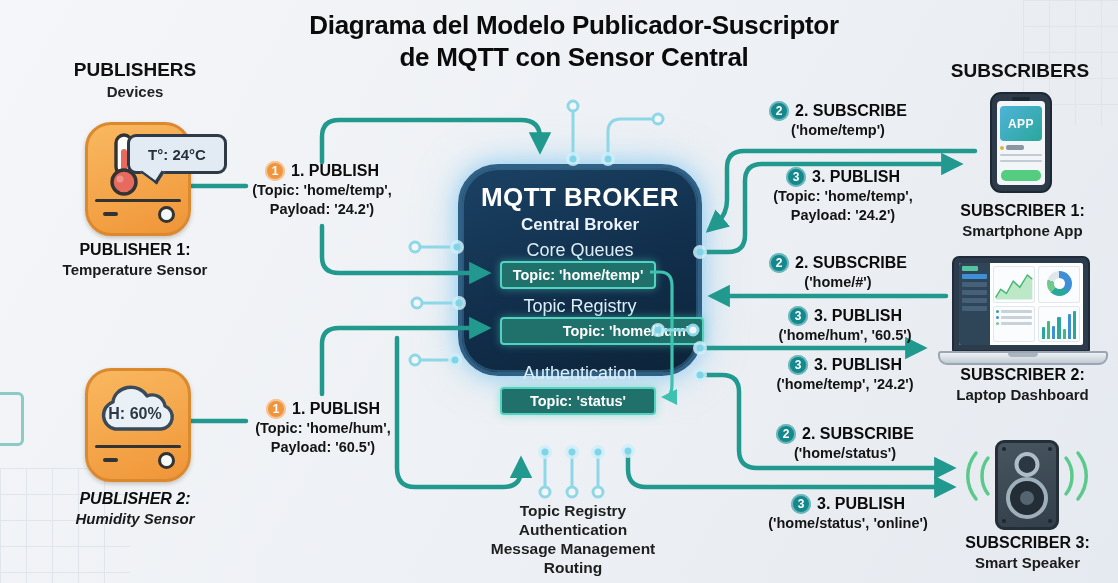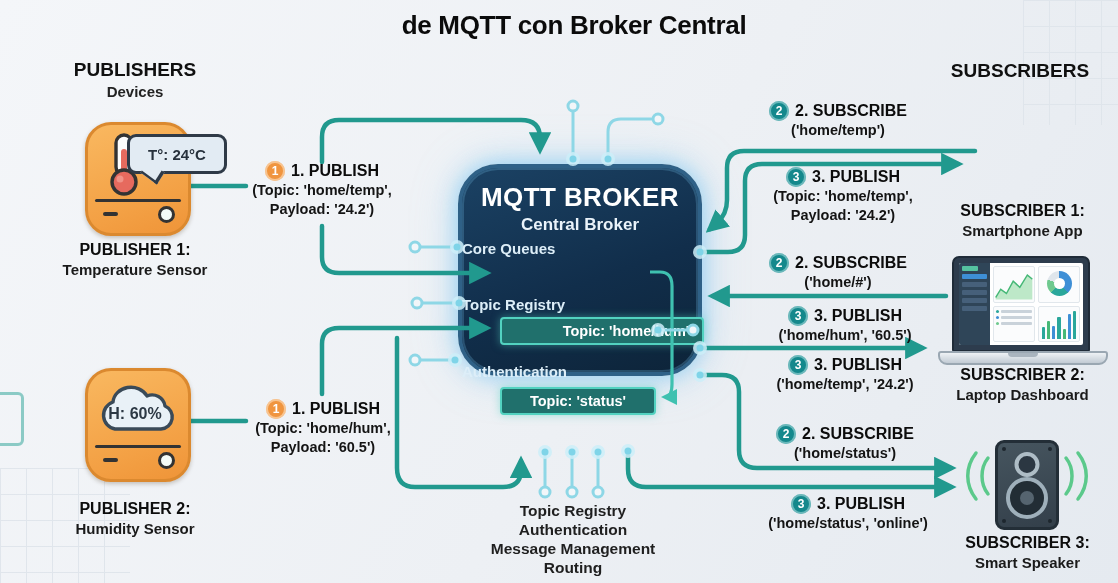--- a/index.html
+++ b/index.html
@@ -42,21 +42,21 @@
     display:flex;align-items:center;justify-content:center;flex:0 0 auto;}
   .badge.orange{background:#f0953f;box-shadow:inset 0 0 0 2px rgba(255,235,210,.55);}
   .badge.teal{background:#14888c;box-shadow:inset 0 0 0 2px rgba(210,245,245,.45);}
   
   .broker{position:absolute;left:458px;top:164px;width:244px;height:212px;border-radius:40px;z-index:2;box-sizing:border-box;
     background:linear-gradient(160deg,#1b4264 0%,#112e4b 55%,#0d2439 100%);
     border:4px solid #2f6187;
     box-shadow:0 0 22px rgba(130,200,240,.8),0 0 46px rgba(130,200,240,.35),inset 0 0 0 2px rgba(100,170,210,.3);}
   .broker .bt{position:absolute;left:0;right:0;top:14px;text-align:center;font-size:26px;font-weight:bold;color:#fff;letter-spacing:.4px;}
   .broker .bs{position:absolute;left:0;right:0;top:47px;text-align:center;font-size:17px;font-weight:bold;color:#eaf3fa;}
-  .broker .sec{position:absolute;left:0;right:0;text-align:left;font-size:15px;font-weight:bold;color:#ddeef8;}
+  .broker .sec{position:absolute;left:0;right:0;text-align:center;font-size:18px;font-weight:normal;color:#ddeef8;}
   .topicbox{position:absolute;left:38px;width:152px;height:24px;border:2px solid #52d2c0;border-radius:4px;
     background:#20706c;box-shadow:0 0 9px rgba(82,210,192,.5);
     display:flex;align-items:center;justify-content:center;font-size:14.5px;font-weight:bold;color:#fff;}
   
   .functions{position:absolute;left:452px;top:501px;width:242px;text-align:center;z-index:4;}
   .functions div{font-size:15.5px;font-weight:bold;color:#1f1f1f;line-height:19px;}
   
   .phone{position:absolute;left:990px;top:92px;width:62px;height:101px;background:#2c3a4a;border:2px solid #1d2833;
     border-radius:11px;z-index:10;padding:7px 5px 6px;box-sizing:border-box;}
   .phone-notch{position:absolute;top:3px;left:50%;transform:translateX(-50%);width:18px;height:4px;background:#1d2833;border-radius:2px;z-index:3;}
@@ -104,21 +104,22 @@
 </head>
 <body>
 
 <div class="stage">
 
   <div class="grid bl"></div>
   <div class="grid tr"></div>
   <div class="teal-square"></div>
 
   <div class="title">
-    <div class="l">de MQTT con Broker Central</div>
+    <div class="l">Diagrama del Modelo Publicador-Suscriptor</div>
+    <div class="l">de MQTT con Sensor Central</div>
   </div>
 
   <div class="hdr" style="left:45px;top:59px;width:180px;">
     <div class="h1">PUBLISHERS</div>
     <div class="h2">Devices</div>
   </div>
 
   <div class="hdr" style="left:930px;top:60px;width:180px;">
     <div class="h1">SUBSCRIBERS</div>
   </div>
@@ -206,20 +207,21 @@
       <path d="M976,453 c-11,14 -11,32 0,46"></path>
       <path d="M1066,458 c8,10 8,26 0,36"></path>
       <path d="M1078,453 c11,14 11,32 0,46"></path>
     </g>
   </svg>
 
   <div class="broker">
     <div class="bt">MQTT BROKER</div>
     <div class="bs">Central Broker</div>
     <div class="sec" style="top:72px;">Core Queues</div>
+    <div class="topicbox" style="top:93px;">Topic: 'home/temp'</div>
     <div class="sec" style="top:128px;">Topic Registry</div>
     <div class="topicbox" style="top:149px;padding-left:48px;">Topic: 'home/hum'</div>
     <div class="sec" style="top:195px;">Authentication</div>
     <div class="topicbox" style="top:219px;">Topic: 'status'</div>
   </div>
 
   <div class="device" style="left:85px;top:122px;">
     <svg width="44" height="66" viewBox="0 0 44 66" style="position:absolute;left:14px;top:6px;">
       <rect x="14" y="4" width="16" height="40" rx="8" fill="#fdfdfd" stroke="#333" stroke-width="3.4"></rect>
       <rect x="19" y="18" width="6" height="24" rx="3" fill="#e66a5e"></rect>
@@ -238,21 +240,21 @@
 
   <div class="device" style="left:85px;top:368px;">
     <svg width="88" height="56" viewBox="0 0 88 56" style="position:absolute;left:3px;top:10px;">
       <path d="M24,48 a14,14 0 0 1 -2,-27 a18,16 0 0 1 34,-6 a13,13 0 0 1 18,10 a12,12 0 0 1 -4,23 z" fill="#e9f1f7" stroke="#3a4a58" stroke-width="3.4" stroke-linejoin="round"></path>
       <text x="44" y="38" text-anchor="middle" font-family="Liberation Sans, sans-serif" font-size="16" font-weight="bold" fill="#2c3844">H: 60%</text>
     </svg>
     <div class="base-line"></div>
     <div class="base-dash"></div>
     <div class="base-dot"></div>
   </div>
-  <div class="dev-label" style="left:35px;top:500px;width:200px;">
+  <div class="dev-label" style="left:35px;top:490px;width:200px;font-style:italic;">
     <div class="n">PUBLISHER 2:</div>
     <div class="t">Humidity Sensor</div>
   </div>
 
   <div class="msg" style="left:228px;top:161px;width:188px;">
     <div class="mt">
         <span class="badge orange">1</span>
         <span>1. PUBLISH</span>
       </div>
     <div class="ms">(Topic: 'home/temp',</div>
@@ -318,20 +320,33 @@
   </div>
 
   <div class="msg" style="left:748px;top:494px;width:200px;">
     <div class="mt">
         <span class="badge teal">3</span>
         <span>3. PUBLISH</span>
       </div>
     <div class="ms">('home/status', 'online')</div>
   </div>
 
+  <div class="phone">
+    <div class="phone-notch"></div>
+    <div class="phone-screen">
+      <div class="app-tile">APP</div>
+      <div class="phone-row">
+          <span class="phone-dot"></span>
+          <span class="phone-pill"></span>
+        </div>
+      <div class="phone-line"></div>
+      <div class="phone-line"></div>
+      <div class="phone-btn"></div>
+    </div>
+  </div>
   <div class="dev-label" style="left:935px;top:202px;width:175px;">
     <div class="n">SUBSCRIBER 1:</div>
     <div class="t">Smartphone App</div>
   </div>
 
   <div class="laptop-screen">
     <div class="dash">
       <div class="dash-side">
         <div class="sb logo"></div>
           <div class="sb active"></div>

